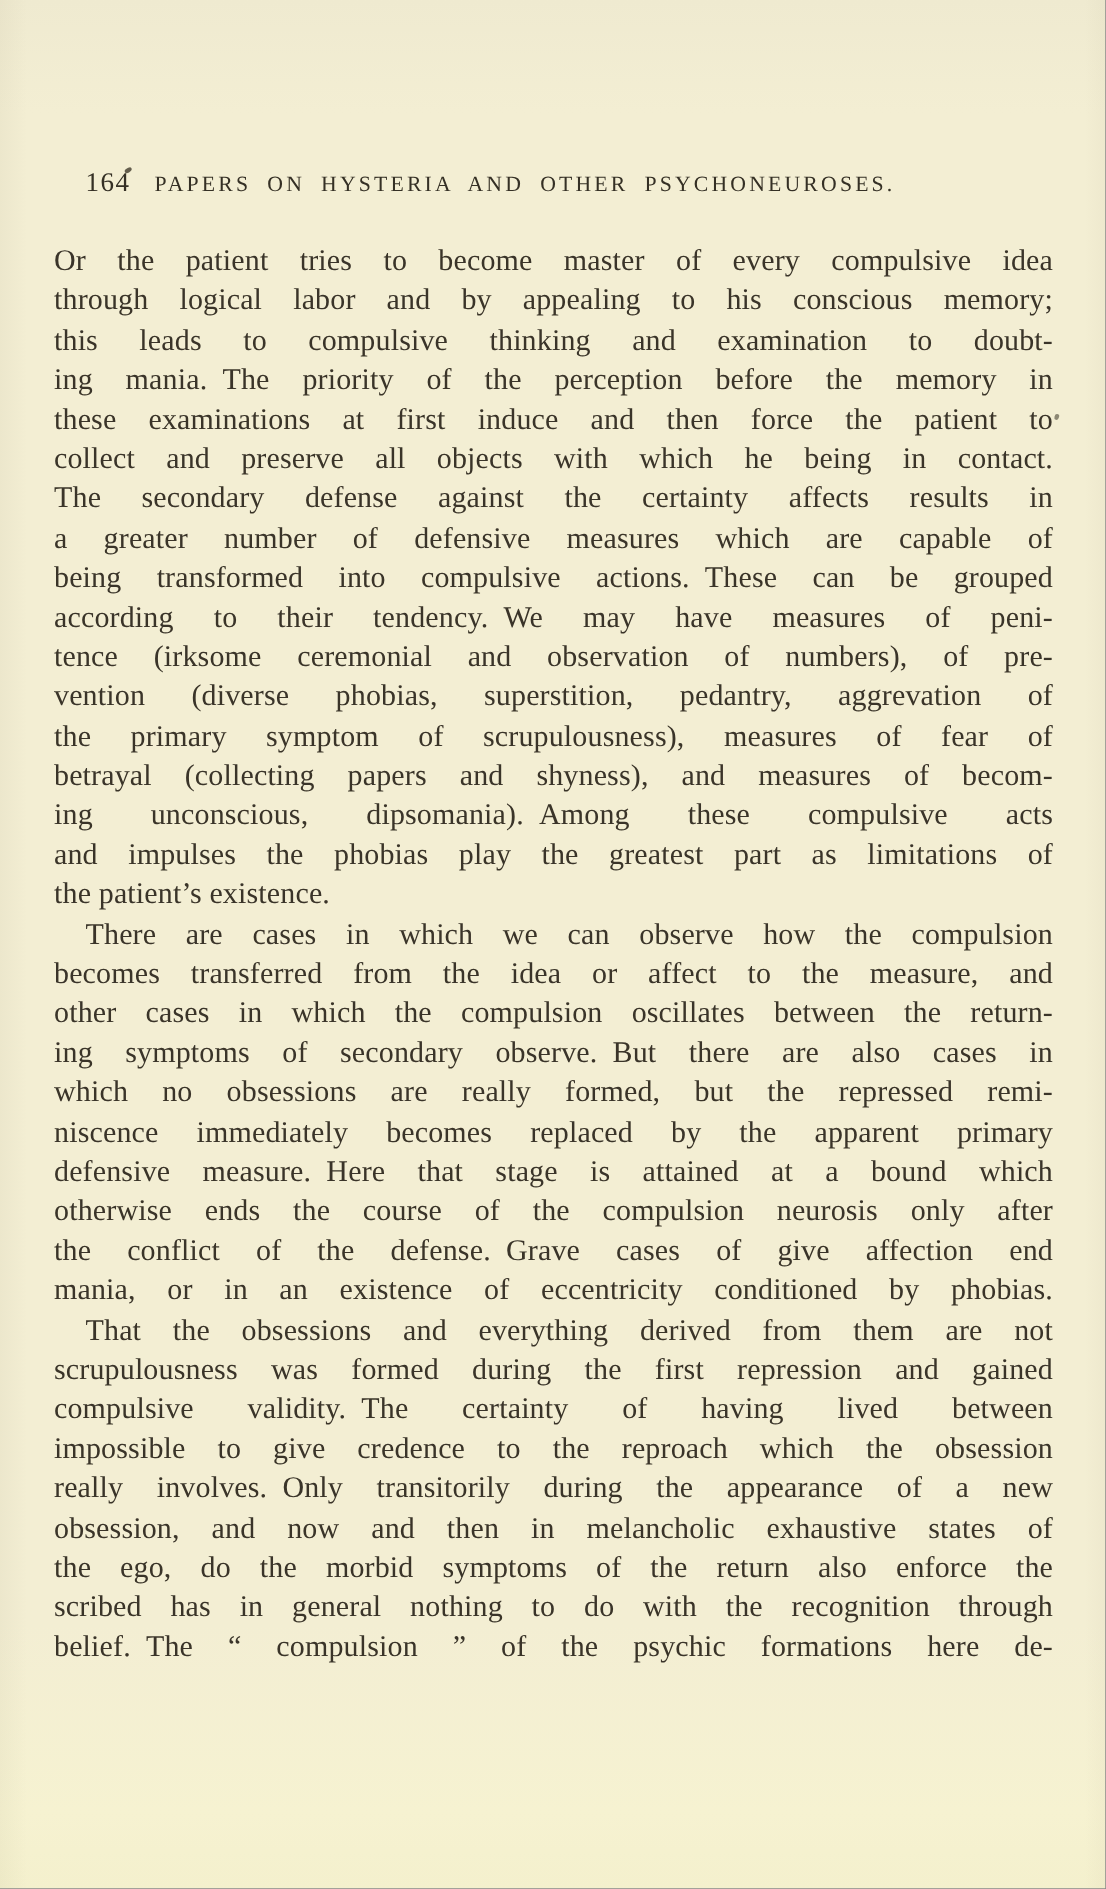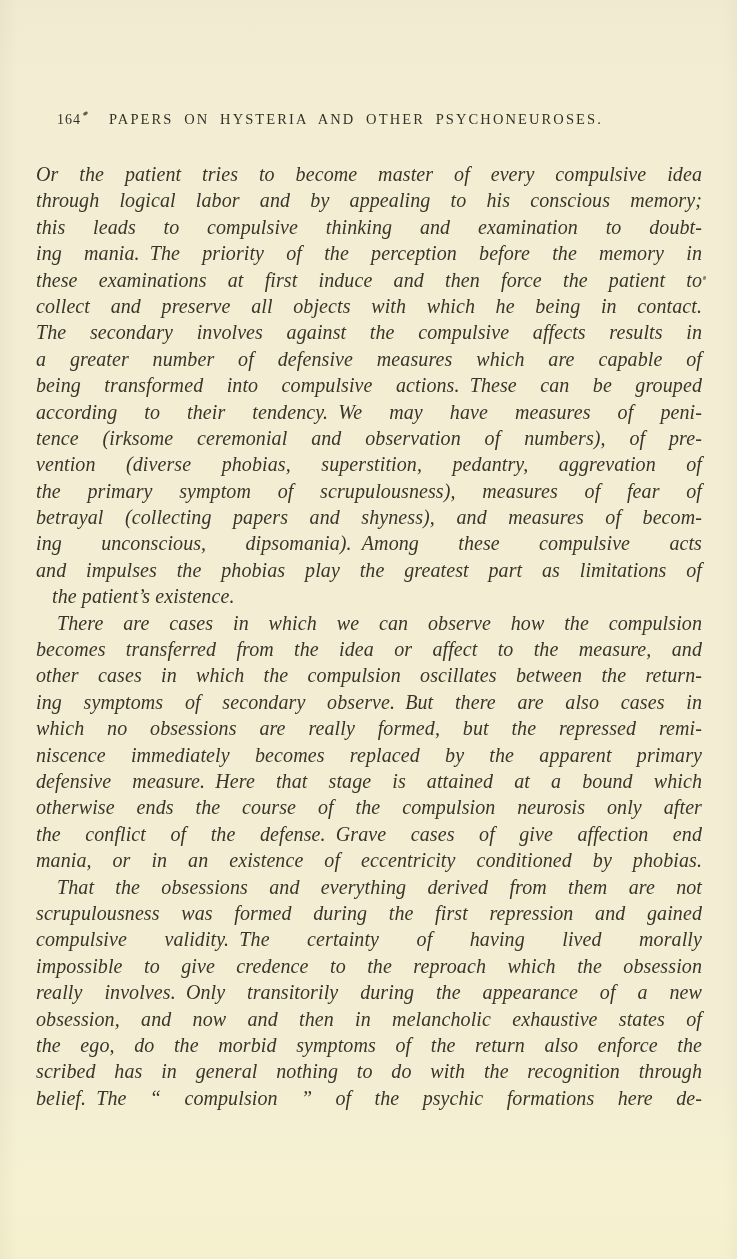--- a/index.html
+++ b/index.html
@@ -27,51 +27,51 @@
   }
   .running-header {
     position: absolute;
     top: 111px;
     left: 57px;
     width: 600px;
     display: flex;
     align-items: baseline;
   }
   .page-number {
-    font-size: 14px;
+    font-size: 18px;
     letter-spacing: 1px;
     color: #353025;
     text-align: center;
   }
   .header-title {
-    margin-left: 28px;
+    margin-left: 16px;
     font-size: 14.5px;
     letter-spacing: 2.1px;
     word-spacing: 5px;
     color: #353025;
   }
   .page-body {
     position: absolute;
     top: 161px;
     left: 36px;
     width: 666px;
   }
-  .paragraph { margin: 0; padding: 0; font-style: italic; }
+  .paragraph { margin: 0; padding: 0; }
   .line {
     font-size: 20px;
     line-height: 26.4px;
     height: 26.4px;
     text-align: justify;
     text-align-last: justify;
     letter-spacing: 0.1px;
     white-space: normal;
     overflow: visible;
   }
   .line.indent { text-indent: 21px; }
-  .line.lastline { text-align-last: left; margin-left: 16px; }
+  .line.lastline { text-align-last: left; }
   .ink-speck {
     position: absolute;
     background: #4a4435;
     border-radius: 50% 40% 60% 50%;
     opacity: 0.85;
   }
   .speck-1 { left: 83px; top: 112px; width: 5px; height: 3px; transform: rotate(-28deg); }
   .speck-2 { left: 703px; top: 276px; width: 3px; height: 4px; opacity: 0.6; transform: rotate(15deg); }
 </style>
 </head>
@@ -87,21 +87,21 @@
   </div>
 
   <div class="page-body" id="page-body">
       <div class="paragraph">
         <div class="line">Or the patient tries to become master of every compulsive idea</div>
         <div class="line">through logical labor and by appealing to his conscious memory;</div>
         <div class="line">this leads to compulsive thinking and examination to doubt-</div>
         <div class="line">ing mania. The priority of the perception before the memory in</div>
         <div class="line">these examinations at first induce and then force the patient to</div>
         <div class="line">collect and preserve all objects with which he being in contact.</div>
-        <div class="line">The secondary involves against the compulsive affects results in</div>
+        <div class="line">The secondary defense against the certainty affects results in</div>
         <div class="line">a greater number of defensive measures which are capable of</div>
         <div class="line">being transformed into compulsive actions. These can be grouped</div>
         <div class="line">according to their tendency. We may have measures of peni-</div>
         <div class="line">tence (irksome ceremonial and observation of numbers), of pre-</div>
         <div class="line">vention (diverse phobias, superstition, pedantry, aggrevation of</div>
         <div class="line">the primary symptom of scrupulousness), measures of fear of</div>
         <div class="line">betrayal (collecting papers and shyness), and measures of becom-</div>
         <div class="line">ing unconscious, dipsomania). Among these compulsive acts</div>
         <div class="line">and impulses the phobias play the greatest part as limitations of</div>
         <div class="line lastline">the patient’s existence.</div>
@@ -114,21 +114,21 @@
         <div class="line">which no obsessions are really formed, but the repressed remi-</div>
         <div class="line">niscence immediately becomes replaced by the apparent primary</div>
         <div class="line">defensive measure. Here that stage is attained at a bound which</div>
         <div class="line">otherwise ends the course of the compulsion neurosis only after</div>
         <div class="line">the conflict of the defense. Grave cases of give affection end</div>
         <div class="line">mania, or in an existence of eccentricity conditioned by phobias.</div>
       </div>
       <div class="paragraph">
         <div class="line indent">That the obsessions and everything derived from them are not</div>
         <div class="line">scrupulousness was formed during the first repression and gained</div>
-        <div class="line">compulsive validity. The certainty of having lived morally</div>
+        <div class="line">compulsive validity. The certainty of having lived between</div>
         <div class="line">impossible to give credence to the reproach which the obsession</div>
         <div class="line">really involves. Only transitorily during the appearance of a new</div>
         <div class="line">obsession, and now and then in melancholic exhaustive states of</div>
         <div class="line">the ego, do the morbid symptoms of the return also enforce the</div>
         <div class="line">scribed has in general nothing to do with the recognition through</div>
         <div class="line">belief. The “ compulsion ” of the psychic formations here de-</div>
       </div>
     </div>
 </div>
 

